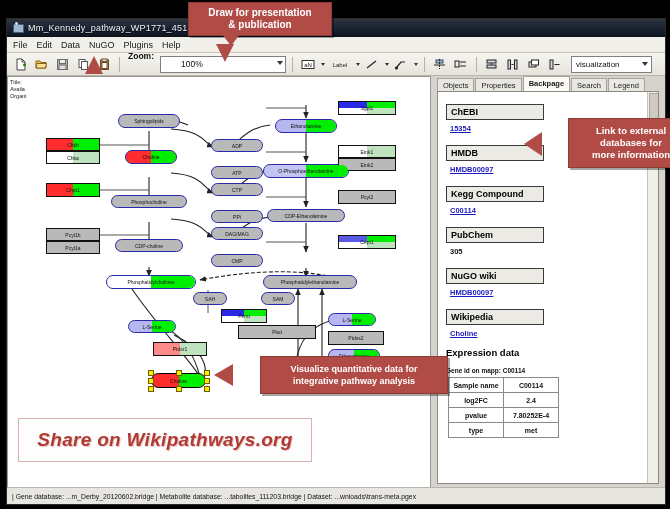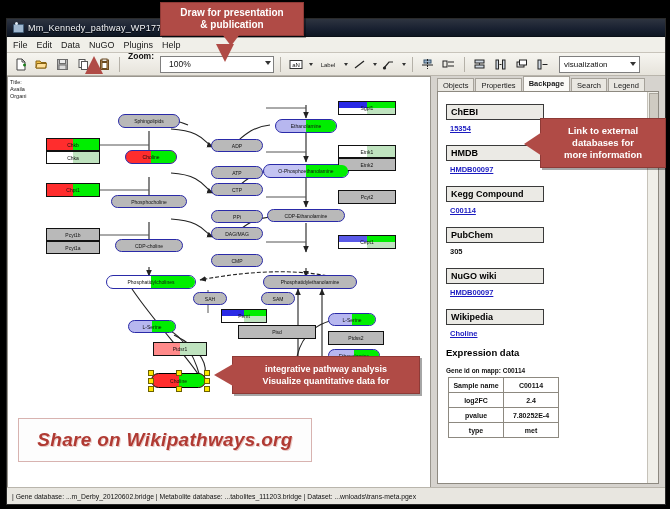--- a/index.html
+++ b/index.html
@@ -19,21 +19,21 @@
 
   .menubar{height:15px;background:#f0efe9;border-bottom:1px solid #c8c4bb;display:flex;align-items:center;padding-left:6px;gap:9px;}
   .menubar span{font-size:9px;color:#1b1b1b;}
 
   .toolbar{height:22px;background:linear-gradient(#f6f5f0,#e6e3db);border-bottom:1px solid #b9b5ac;
            display:flex;align-items:center;padding:0 4px;gap:3px;}
   .tb-btn{width:16px;height:16px;display:flex;align-items:center;justify-content:center;border:1px solid transparent;}
   .tb-sep{width:1px;height:15px;background:#b5b1a8;margin:0 3px;}
   .zoom-lbl{font-size:8.5px;color:#111;margin:0 3px 16px 2px;font-weight:bold;}
   .zoom-combo{width:104px;height:15px;background:#fff;border:1px solid #7f7f7f;display:flex;align-items:center;
-              font-size:8.5px;padding-left:8px;color:#111;position:relative;}
+              font-size:8.5px;padding-left:20px;color:#111;position:relative;}
   .zoom-combo .arw{position:absolute;right:2px;top:4px;border-left:3px solid transparent;border-right:3px solid transparent;border-top:4px solid #333;}
   .vis-combo{width:75px;height:15px;background:#fff;border:1px solid #7f7f7f;display:flex;align-items:center;
              font-size:8px;padding-left:4px;color:#111;position:relative;margin-left:4px;}
   .vis-combo .arw{position:absolute;right:3px;top:5px;border-left:3px solid transparent;border-right:3px solid transparent;border-top:4px solid #333;}
   .mini-arw{border-left:2.5px solid transparent;border-right:2.5px solid transparent;border-top:3.5px solid #333;margin-left:1px;}
 
   
   .content{position:relative;height:412px;display:flex;background:#d6d3ce;}
   .canvas-wrap{position:relative;width:424px;height:412px;background:#fff;border:1px solid #9a968e;box-sizing:border-box;}
   .canvas{position:absolute;inset:0;overflow:hidden;}
@@ -60,21 +60,21 @@
                width:48px;height:10px;}
 
   
   .statusbar{position:absolute;left:0;right:0;bottom:0;height:16px;background:#e8e6e0;border-top:1px solid #b9b5ac;
              display:flex;align-items:center;}
   .statusbar span{font-size:6.8px;color:#111;padding-left:5px;white-space:nowrap;}
 
   
   .callout{position:absolute;background:#b04b46;color:#fff;font-weight:bold;text-align:center;
            border:1px solid #8e3a36;line-height:12px;display:flex;align-items:center;justify-content:center;z-index:40;}
-  .callout.sh{box-shadow:2px 2px 0 rgba(0,0,0,.35);}
+  .callout.sh{box-shadow:2px 2px 0 rgba(0,0,0,.35);margin-left:28px;}
   .tail{position:absolute;width:0;height:0;z-index:40;}
   .tail.down{border-left:9px solid transparent;border-right:9px solid transparent;border-top:12px solid #b04b46;}
   .tail.up{border-left:9px solid transparent;border-right:9px solid transparent;border-bottom:12px solid #b04b46;}
   .tail.left{border-top:10px solid transparent;border-bottom:10px solid transparent;border-right:13px solid #b04b46;}
 
   .share-box{position:absolute;left:18px;top:418px;width:292px;height:42px;border:1px solid #d8b3b0;background:#fdfdfd;
              display:flex;align-items:center;justify-content:center;z-index:45;}
   .share-box span{font-family:"Liberation Sans",sans-serif;font-style:italic;font-weight:bold;font-size:19px;
                   color:#b03a33;text-shadow:1px 1px 0 #e9c9c6;letter-spacing:.3px;}
 
@@ -527,22 +527,22 @@
   <div class="tail up" style="left:85px;top:56px;border-bottom-width:18px;"></div>
 
   <div class="callout sh" style="left:540px;top:118px;width:124px;height:48px;font-size:9.5px;flex-direction:column;">
     <div>Link  to external</div>
     <div>databases  for</div>
     <div>more information</div>
   </div>
   <div class="tail left" style="left:524px;top:132px;border-right-width:18px;border-top-width:12px;border-bottom-width:12px;"></div>
 
   <div class="callout sh" style="left:232px;top:356px;width:186px;height:36px;font-size:9px;flex-direction:column;">
+    <div>Visualize quantitative data  for</div>
     <div>integrative pathway analysis</div>
-    <div>Visualize quantitative data  for</div>
   </div>
   <div class="tail left" style="left:214px;top:364px;border-right-width:19px;border-top-width:11px;border-bottom-width:11px;"></div>
 
   <div class="share-box">
     <span>Share on Wikipathways.org</span>
   </div>
 
 </div>
 
 </body></html>

